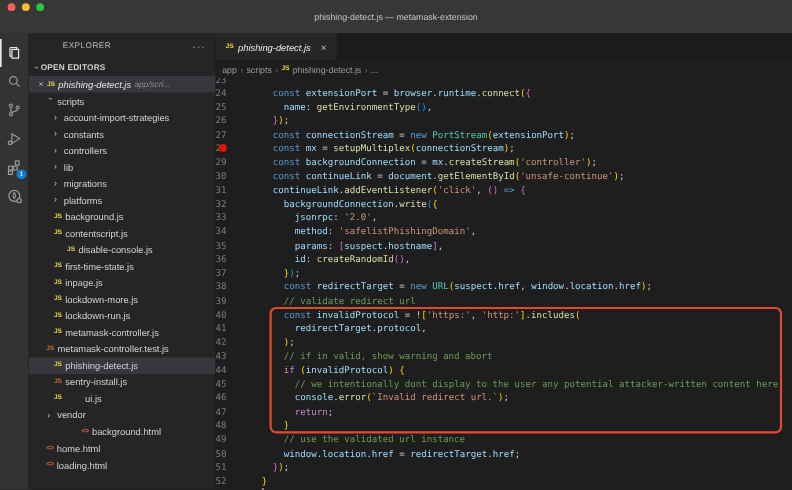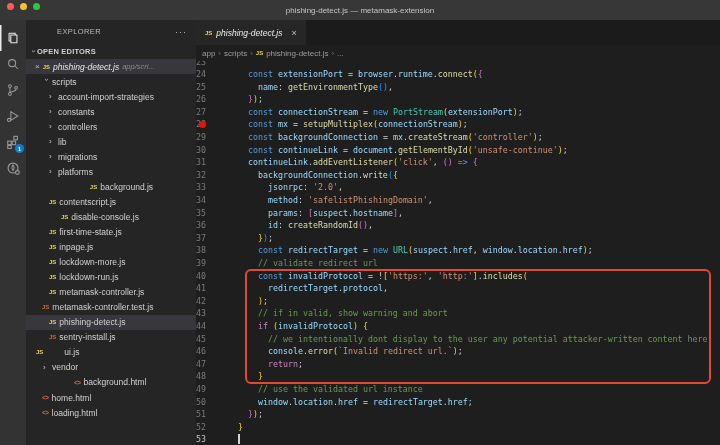--- a/index.html
+++ b/index.html
@@ -1,19 +1,19 @@
 <!DOCTYPE html>
 <html><head>
 <meta charset="utf-8">
 <style>
   html,body{margin:0;padding:0;width:720px;height:445px;overflow:hidden;background:#1e1e1e;
     font-family:"Liberation Sans",sans-serif;}
   *{box-sizing:border-box;}
   
-  .titlebar{height:20px;background:#373737;position:relative;display:flex;align-items:center;justify-content:center;}
+  .titlebar{height:30px;background:#373737;position:relative;display:flex;align-items:center;justify-content:center;}
   .lights{position:absolute;left:7px;top:2.5px;display:flex;gap:6px;}
   .light{width:7px;height:7px;border-radius:50%;}
   .light.r{background:#ff5f57}.light.y{background:#febc2e}.light.g{background:#28c840}
   .win-title{font-size:8px;color:#c6c6c6;}
   
   .shell{display:flex;height:433px;}
   
   .activitybar{width:26px;background:#333333;flex-shrink:0;display:flex;flex-direction:column;align-items:center;padding-top:5px;}
   .ab-item{width:26px;height:26px;display:flex;align-items:center;justify-content:center;position:relative;color:#9a9a9a;}
   .ab-item.active{color:#e9e9e9;box-shadow:inset 1.5px 0 0 #e9e9e9;}
@@ -159,21 +159,21 @@
           <span class="row-label">lib</span>
         </div>
         <div class="row" style="padding-left: 23px;">
           <span class="fchev">›</span>
           <span class="row-label">migrations</span>
         </div>
         <div class="row" style="padding-left: 23px;">
           <span class="fchev">›</span>
           <span class="row-label">platforms</span>
         </div>
-        <div class="row" style="padding-left: 23px; justify-content: center;">
+        <div class="row" style="padding-left: 23px;">
           <span class="js-badge">JS</span>
           <span class="row-label">background.js</span>
         </div>
         <div class="row" style="padding-left: 23px;">
           <span class="js-badge">JS</span>
           <span class="row-label">contentscript.js</span>
         </div>
         <div class="row" style="padding-left: 23px; margin-left: 12px;">
           <span class="js-badge">JS</span>
           <span class="row-label">disable-console.js</span>
@@ -203,21 +203,21 @@
           <span class="row-label">metamask-controller.test.js</span>
         </div>
         <div class="row sel" style="padding-left: 23px;">
           <span class="js-badge">JS</span>
           <span class="row-label">phishing-detect.js</span>
         </div>
         <div class="row" style="padding-left: 23px;">
           <span class="js-badge orange">JS</span>
           <span class="row-label">sentry-install.js</span>
         </div>
-        <div class="row" style="padding-left: 10px; gap: 21px;">
+        <div class="row" style="padding-left: 23px; gap: 21px;">
           <span class="js-badge">JS</span>
           <span class="row-label">ui.js</span>
         </div>
         <div class="row" style="padding-left: 17px;">
           <span class="fchev">›</span>
           <span class="row-label">vendor</span>
         </div>
         <div class="row" style="padding-left: 16px; margin-left: 32px;">
           <span class="html-badge">&lt;&gt;</span>
           <span class="row-label">background.html</span>

